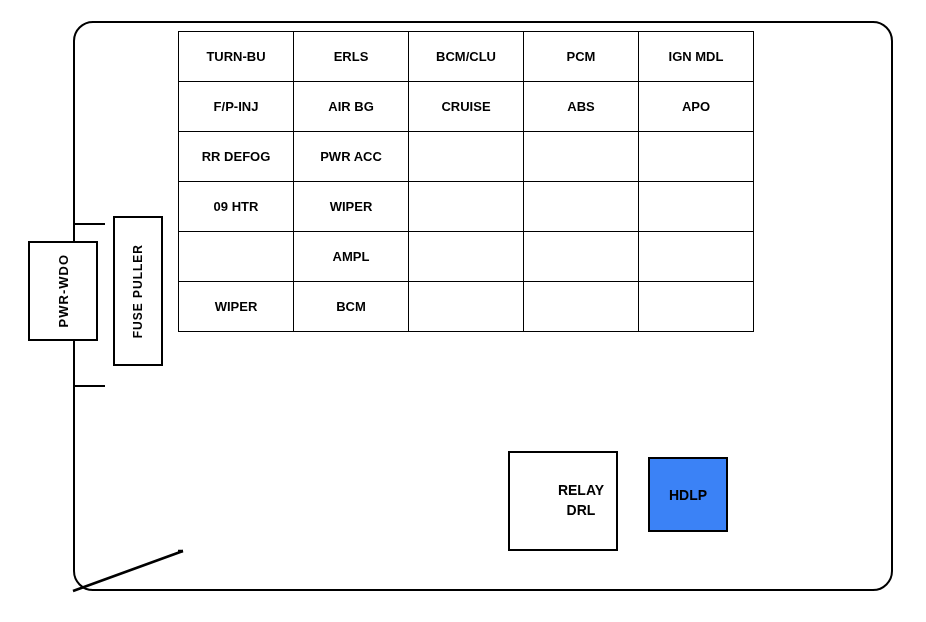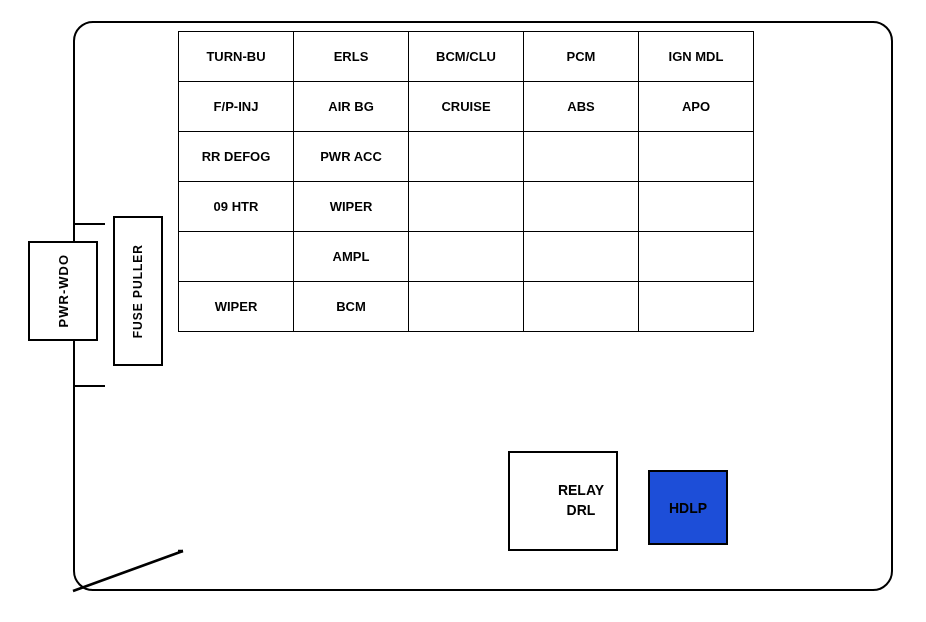--- a/index.html
+++ b/index.html
@@ -128,28 +128,28 @@
       font-weight: bold;
       text-align: center;
       line-height: 1.4;
       padding-left: 36px;
     }
 
     
     .hdlp-box {
       position: absolute;
       left: 635px;
-      top: 459px;
+      top: 446px;
       width: 80px;
       height: 75px;
       border: 2px solid #000;
       display: flex;
       align-items: center;
       justify-content: center;
-      background: #1d4ed8;
+      background: #3b82f6;
       font-size: 14px;
       font-weight: bold;
     }
 
     
     .diag-svg {
       position: absolute;
       left: 0;
       top: 0;
       width: 100%;

